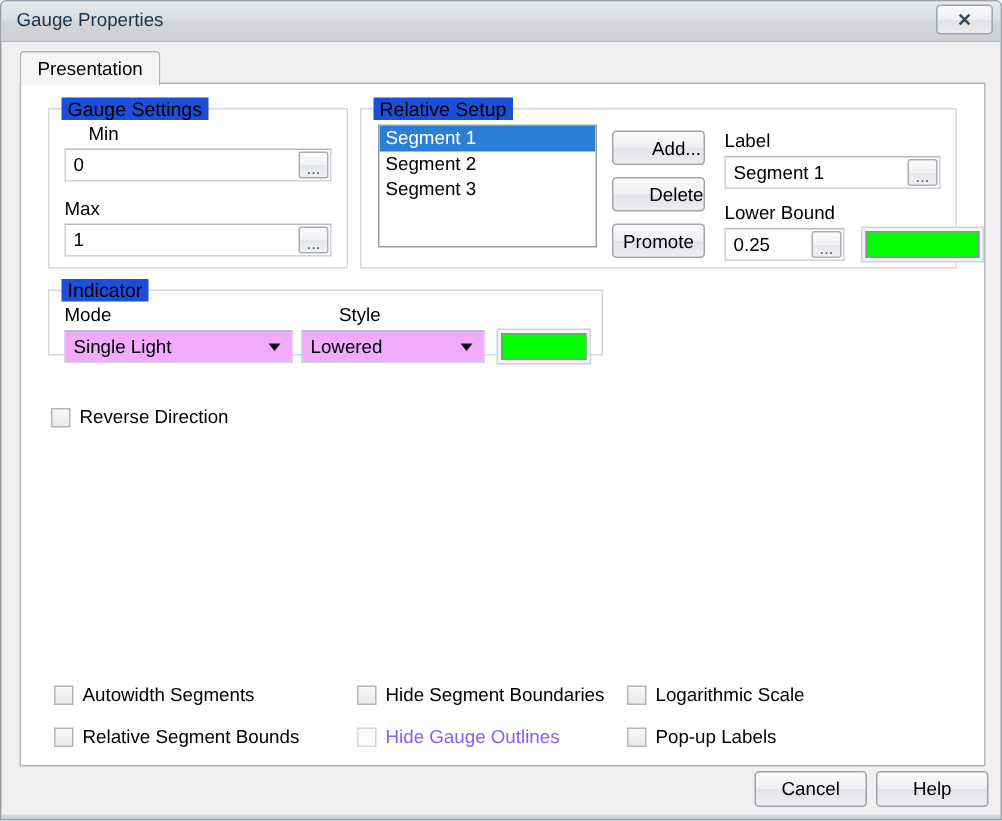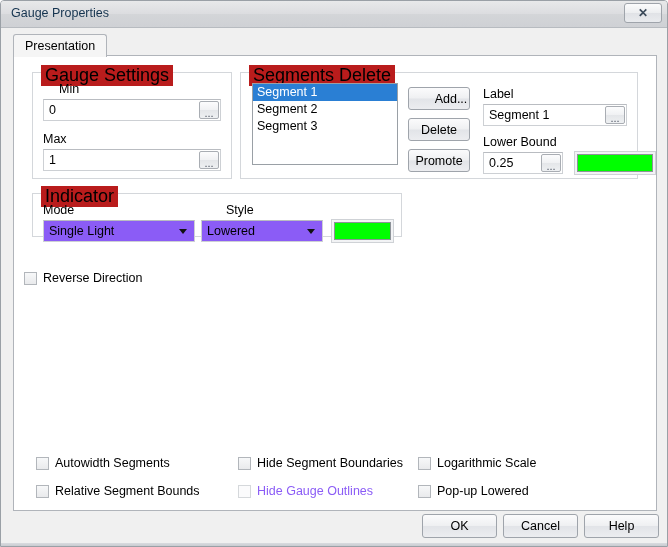--- a/index.html
+++ b/index.html
@@ -103,22 +103,22 @@
   .group {
     position: absolute;
     box-sizing: border-box;
     border: 1px solid #d4d7db;
   }
   .group-title {
     position: absolute;
     top: -8px;
     left: 8px;
     padding: 0 4px;
-    background: #b91c1c;
-    font-size: 18px;
+    background: #1d4ed8;
+    font-size: 13px;
     color: #000;
   }
 
   
   .flabel {
     position: absolute;
     font-size: 12.5px;
     color: #000;
     white-space: nowrap;
   }
@@ -190,21 +190,21 @@
     align-items: center;
     justify-content: center;
     font-size: 12.5px;
     color: #000;
   }
 
   
   .combo {
     position: absolute;
     box-sizing: border-box;
-    background: #8b5cf6;
+    background: #f0abfc;
     border: 1px solid #cdd0d4;
     border-top-color: #b9bcc1;
     display: flex;
     align-items: center;
   }
   .combo .val {
     padding-left: 5px;
     font-size: 12.5px;
     white-space: nowrap;
   }
@@ -306,32 +306,32 @@
       <span class="flabel" style="left:10px; top:59px;">Max</span>
       <div class="textbox" style="left:10px; top:76px; width:178px; height:22px;">
         <span class="val">1</span>
       </div>
       <div class="ellipsis-btn" style="left:166px; top:78px;">
         <span class="dots">...</span>
       </div>
     </div>
 
     <div class="group" style="left:226px; top:16px; width:398px; height:107px;">
-      <span class="group-title">Segments Delete</span>
+      <span class="group-title">Relative Setup</span>
 
       <div class="listbox" style="left:11px; top:10px; width:146px; height:82px;">
         <div class="list-item selected">Segment 1</div>
         <div class="list-item">Segment 2</div>
         <div class="list-item">Segment 3</div>
       </div>
 
       <div class="btn" style="left:167px; top:14px; width:62px; height:23px;padding-left:24px;">
         <span>Add...</span>
       </div>
-      <div class="btn" style="left:167px; top:45px; width:62px; height:23px;">
+      <div class="btn" style="left:167px; top:45px; width:62px; height:23px;justify-content:flex-end;">
         <span>Delete</span>
       </div>
       <div class="btn" style="left:167px; top:76px; width:62px; height:23px;">
         <span>Promote</span>
       </div>
 
       <span class="flabel" style="left:242px; top:14px;">Label</span>
       <div class="textbox" style="left:242px; top:31px; width:144px; height:22px;">
         <span class="val">Segment 1</span>
       </div>
@@ -365,21 +365,21 @@
       <div class="combo" style="left:168px; top:26px; width:122px; height:22px;">
         <span class="val">Lowered</span>
         <span class="arrow"></span>
       </div>
 
       <div class="swatch" style="left:298px; top:25px; width:63px; height:24px;">
         <div class="swatch-inner" id="indicator-color" style="background: rgb(0, 255, 0);"></div>
       </div>
     </div>
 
-    <div class="checkrow" style="left:10px; top:215px;">
+    <div class="checkrow" style="left:20px; top:215px;">
       <span class="checkbox"></span>
       <span class="ctext">Reverse Direction</span>
     </div>
 
     <div class="checkrow" style="left:22px; top:400px;">
       <span class="checkbox"></span>
       <span class="ctext">Autowidth Segments</span>
     </div>
     <div class="checkrow" style="left:22px; top:428px;">
       <span class="checkbox"></span>
@@ -394,28 +394,25 @@
       <span class="checkbox"></span>
       <span class="ctext">Hide Gauge Outlines</span>
     </div>
 
     <div class="checkrow" style="left:404px; top:400px;">
       <span class="checkbox"></span>
       <span class="ctext">Logarithmic Scale</span>
     </div>
     <div class="checkrow" style="left:404px; top:428px;">
       <span class="checkbox"></span>
-      <span class="ctext">Pop-up Lowered</span>
+      <span class="ctext">Pop-up Labels</span>
     </div>
 
   </div>
 
-  <div class="btn" style="left:421px; top:513px; width:75px; height:24px;">
-    <span>OK</span>
-  </div>
   <div class="btn" style="left:502px; top:513px; width:75px; height:24px;">
     <span>Cancel</span>
   </div>
   <div class="btn" style="left:583px; top:513px; width:75px; height:24px;">
     <span>Help</span>
   </div>
 
   <div class="bottom-sep"></div>
 </div>
 

